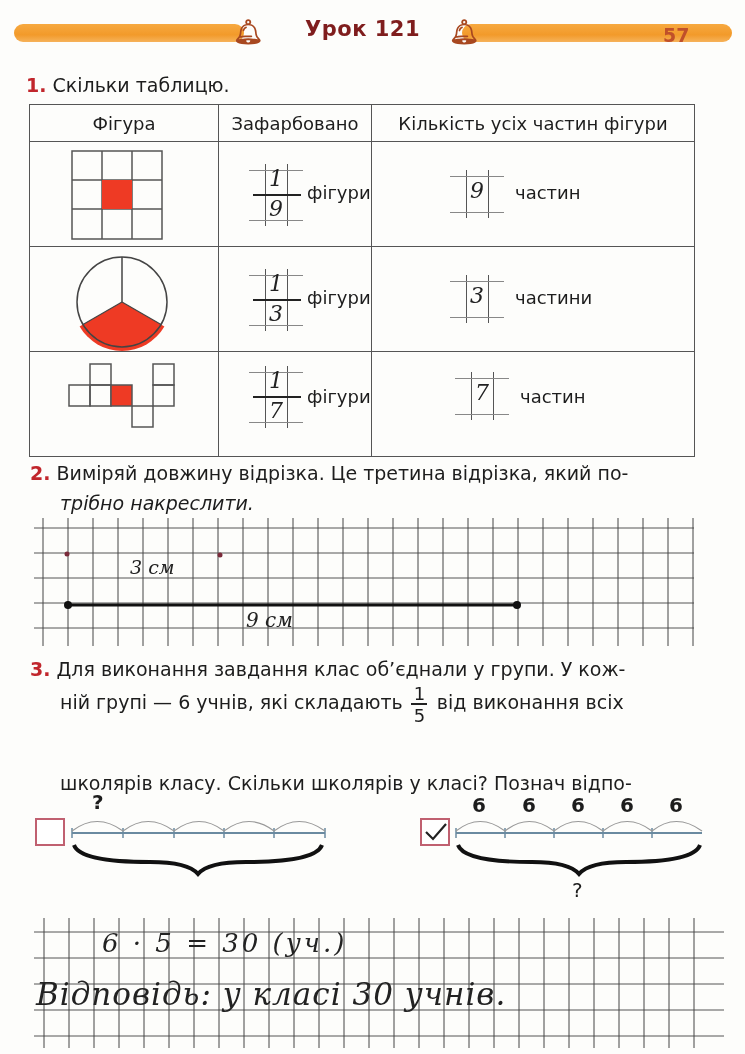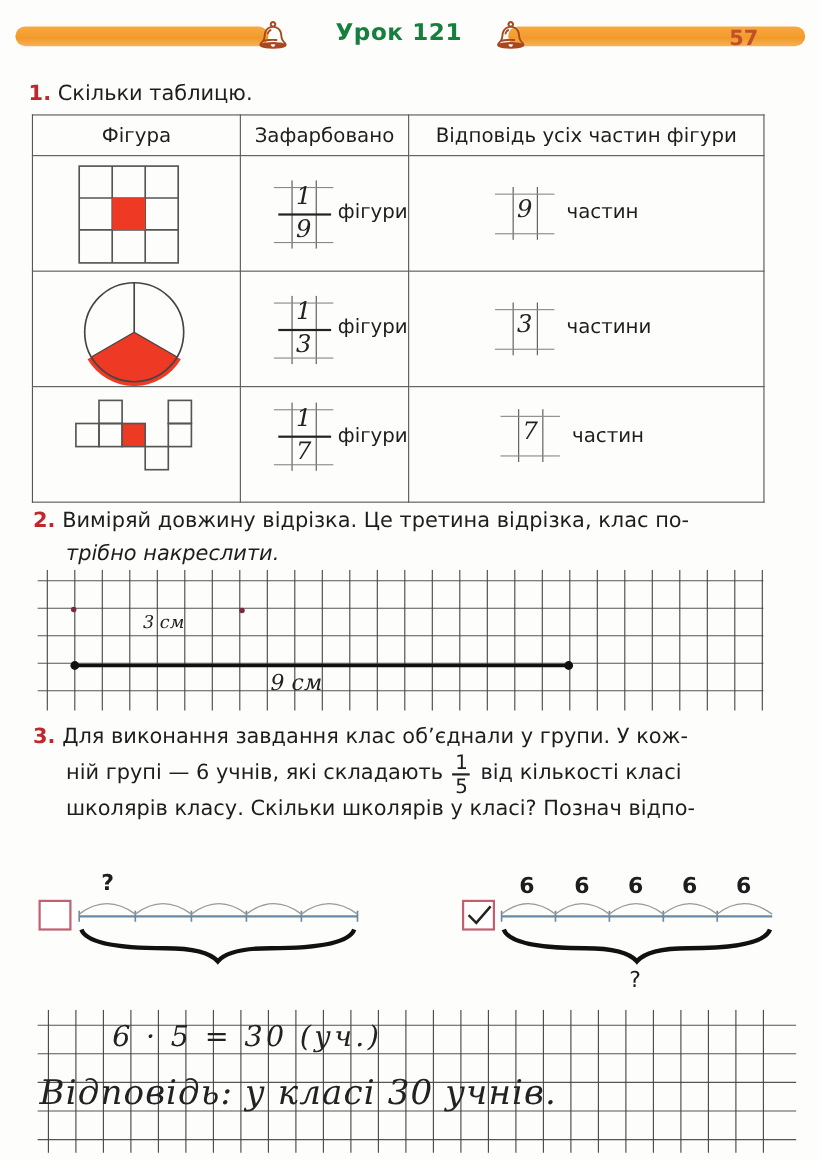--- a/index.html
+++ b/index.html
@@ -4,21 +4,21 @@
 <style>
   html, body { margin: 0; padding: 0; }
   body {
     width: 745px; height: 1054px; position: relative; overflow: hidden;
     background: #fdfdfb; font-family: "DejaVu Sans", sans-serif; color: #1d1d1d;
   }
   .abs { position: absolute; }
   
   .hdr-bar { position: absolute; top: 24px; height: 18px; border-radius: 9px;
     background: linear-gradient(180deg, #f7a940 0%, #f29a2a 60%, #f6b25a 100%); }
-  .hdr-title { position: absolute; left: 305px; top: 17px; font-size: 21px; font-weight: bold; color: #15803d; letter-spacing: 0.5px; }
+  .hdr-title { position: absolute; left: 305px; top: 17px; font-size: 21px; font-weight: bold; color: #7f1d1d; letter-spacing: 0.5px; }
   .bell { position: absolute; top: 18px; font-size: 24px; color: #a84820; font-weight: bold; }
   .page-num { position: absolute; left: 663px; top: 24px; font-size: 19px; font-weight: bold; color: #c0502a; }
   .num { color: #c1262c; font-weight: bold; }
   .task-text { position: absolute; font-size: 19px; line-height: 30px; }
   
   table.t1 { position: absolute; left: 29px; top: 104px; border-collapse: collapse; }
   table.t1 td, table.t1 th { border: 1.5px solid #555; padding: 0; }
   table.t1 th { height: 36px; font-weight: normal; font-size: 18px; text-align: center; }
   table.t1 td { height: 104px; vertical-align: middle; }
   .cellwrap { position: relative; width: 100%; height: 100%; }
@@ -48,21 +48,21 @@
 <div class="task-text" style="left:26px; top:70px;">
   <span class="num">1.</span>
   <span>Скільки таблицю.</span>
 </div>
 
 <table class="t1">
   <tbody>
       <tr>
     <th style="width:188px;">Фігура</th>
     <th style="width:152px;margin-left:32px;">Зафарбовано</th>
-    <th style="width:322px;">Відповідь усіх частин фігури</th>
+    <th style="width:322px;">Кількість усіх частин фігури</th>
   </tr>
 
   <tr>
     <td>
           <div class="cellwrap">
       <svg width="188" height="104" style="position:absolute;left:0;top:0;">
         <rect x="42" y="9" width="90" height="88" fill="none" stroke="#555" stroke-width="1.5"></rect>
         <line x1="72" y1="9" x2="72" y2="97" stroke="#555" stroke-width="1.5"></line>
         <line x1="102" y1="9" x2="102" y2="97" stroke="#555" stroke-width="1.5"></line>
         <line x1="42" y1="38" x2="132" y2="38" stroke="#555" stroke-width="1.5"></line>
@@ -179,21 +179,21 @@
         <span class="frac-num hand" style="top:8px">7</span>
       </div>
       <span class="word" style="left:148px; top:34px;">частин</span>
     </div>
         </td>
   </tr>
 </tbody>
   </table>
 
 <div class="task-text" style="left:30px; top:458px; width:700px;">
-  <div><span class="num">2.</span> <span>Виміряй довжину відрізка. Це третина відрізка, клас по-</span></div>
+  <div><span class="num">2.</span> <span>Виміряй довжину відрізка. Це третина відрізка, який по-</span></div>
   <div style="padding-left:30px;font-style:italic;">трібно накреслити.</div>
 </div>
 
 <div class="grid" style="left:34px; top:518px; width:670px; height:130px;">
   <svg width="670" height="130" style="position:absolute;left:0;top:0;">
     <g stroke="#555" stroke-width="1">
       <line x1="0" y1="10" x2="660" y2="10"></line>
       <line x1="0" y1="35" x2="660" y2="35"></line>
       <line x1="0" y1="60" x2="660" y2="60"></line>
       <line x1="0" y1="85" x2="660" y2="85"></line>
@@ -227,36 +227,36 @@
       <line x1="609" y1="0" x2="609" y2="128"></line>
         <line x1="634" y1="0" x2="634" y2="128"></line>
       <line x1="659" y1="0" x2="659" y2="128"></line>
     </g>
     <circle cx="33" cy="36" r="2.5" fill="#7a2a3a"></circle>
     <circle cx="186" cy="37" r="2.5" fill="#7a2a3a"></circle>
     <line x1="34" y1="87" x2="483" y2="87" stroke="#111" stroke-width="3"></line>
     <circle cx="34" cy="87" r="4" fill="#111"></circle>
     <circle cx="483" cy="87" r="4" fill="#111"></circle>
   </svg>
-  <span class="abs hand" style="left:96px; top:38px; font-size:16px;">3 см</span>
+  <span class="abs hand" style="left:96px; top:38px; font-size:19px;">3 см</span>
   <span class="abs hand" style="left:212px; top:90px; font-size:20px;">9 см</span>
 </div>
 
 <div class="task-text" style="left:30px; top:654px; width:700px;">
   <div><span class="num">3.</span> <span>Для виконання завдання клас об’єднали у групи. У кож-</span></div>
   <div style="padding-left:30px; position:relative; height:36px; line-height:36px;">
     <span>ній групі — 6 учнів, які складають</span>
     <span style="display:inline-block; position:relative; width:22px; height:36px; vertical-align:top;">
       <span class="abs" style="left:5px; top:-8px; font-size:18px;">1</span>
       <span class="abs" style="left:2px; top:19px; width:16px; height:1.5px; background:#222;"></span>
       <span class="abs" style="left:5px; top:14px; font-size:18px;">5</span>
     </span>
-    <span>від кількості класі</span>
+    <span>від виконання всіх</span>
   </div>
-  <div style="padding-left:30px;">школярів класу. Скільки школярів у класі? Познач відпо-</div>
+  <div style="padding-left:30px;margin-top:48px;">школярів класу. Скільки школярів у класі? Познач відпо-</div>
 </div>
 
 <div class="checkbox" style="left:35px; top:818px;"></div>
 <span class="scheme-num" style="left:92px; top:790px;">?</span>
 <svg class="abs" width="270" height="70" style="left:70px; top:812px;">
   <line x1="2" y1="21" x2="255" y2="21" stroke="#6a8aa0" stroke-width="2"></line>
   <g stroke="#6a8aa0" stroke-width="1.5">
     <line x1="2" y1="16" x2="2" y2="26"></line>
       <line x1="53" y1="16" x2="53" y2="26"></line>
     <line x1="104" y1="16" x2="104" y2="26"></line>

